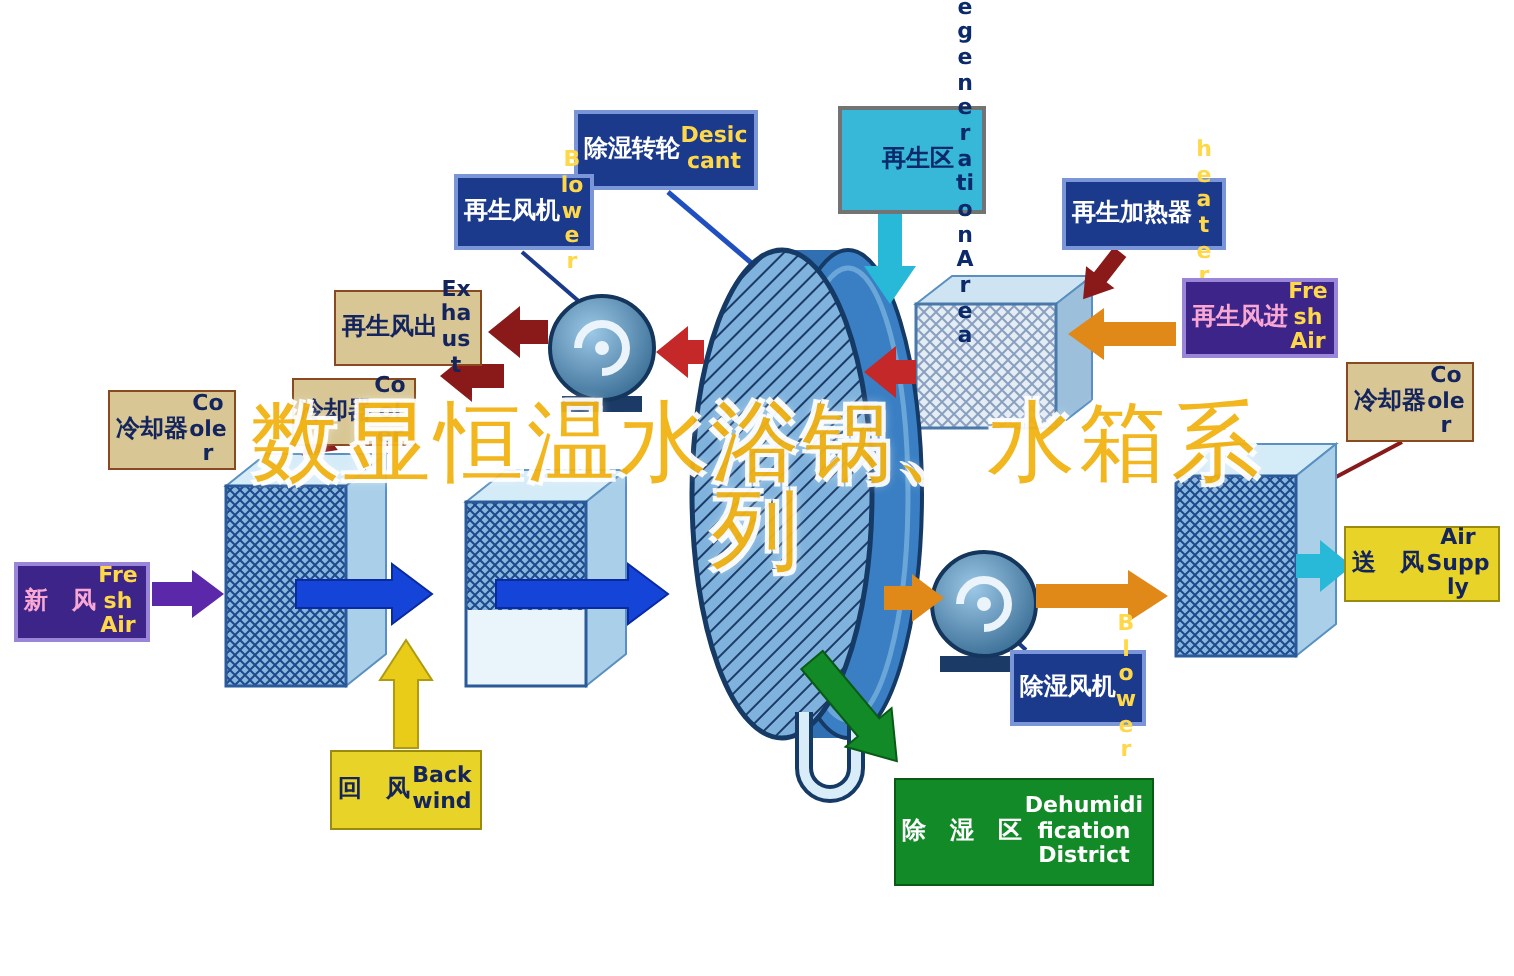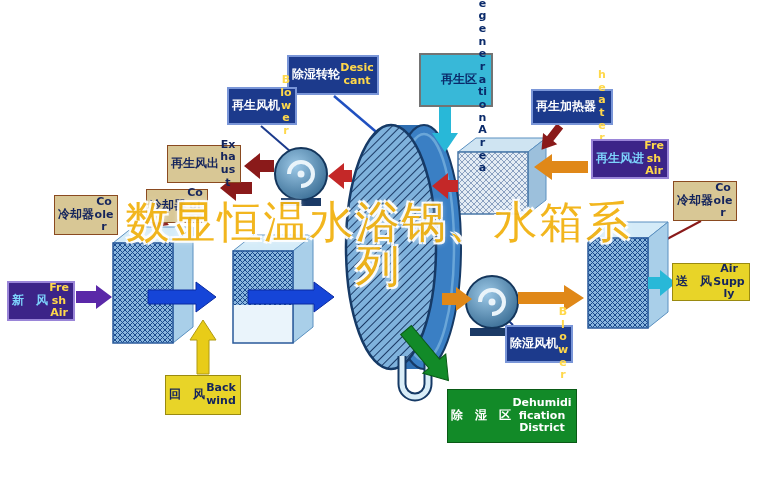--- a/index.html
+++ b/index.html
@@ -10,21 +10,21 @@
        text-align:center;line-height:1.15;padding:2px 3px;box-sizing:border-box;}
   .lbl .zh{font-size:12px;font-weight:bold;white-space:nowrap;}
   .lbl .en{font-size:11px;font-weight:bold;overflow-wrap:anywhere;}
   .box-navy{background:#1c3a8c;border:2px solid #7a96d8;}
   .box-navy .zh{color:#ffffff;} .box-navy .en{color:#ffd84a;}
   .box-cyan{background:#38b8d8;border:2px solid #737373;padding-left:20px;}
   .box-cyan .zh,.box-cyan .en{color:#0a2a6a;}
   .box-tan{background:#d8c795;border:1px solid #8a4a20;}
   .box-tan .zh,.box-tan .en{color:#14245c;}
   .box-purple{background:#3c2488;border:2px solid #9a85d8;}
-  .box-purple .zh{color:#7dd3fc;} .box-purple .en{color:#ffd84a;}
+  .box-purple .zh{color:#f9a8d4;} .box-purple .en{color:#ffd84a;}
   .box-yellow{background:#e8d428;border:1px solid #9a8a10;}
   .box-yellow .zh,.box-yellow .en{color:#14245c;}
   .box-green{background:#128a28;border:1px solid #0a5a16;margin-top:12px;}
   .box-green .zh,.box-green .en{color:#ffffff;}
   .watermark{position:absolute;left:0;right:0;top:200px;z-index:30;text-align:center;
     font-size:44px;font-weight:normal;letter-spacing:2px;color:#f2b313;line-height:1.0;opacity:0.95;
     text-shadow:-2px -2px 0 #fff,2px -2px 0 #fff,-2px 2px 0 #fff,2px 2px 0 #fff,0 0 6px #fff;}
 </style>
 </head>
 <body>

